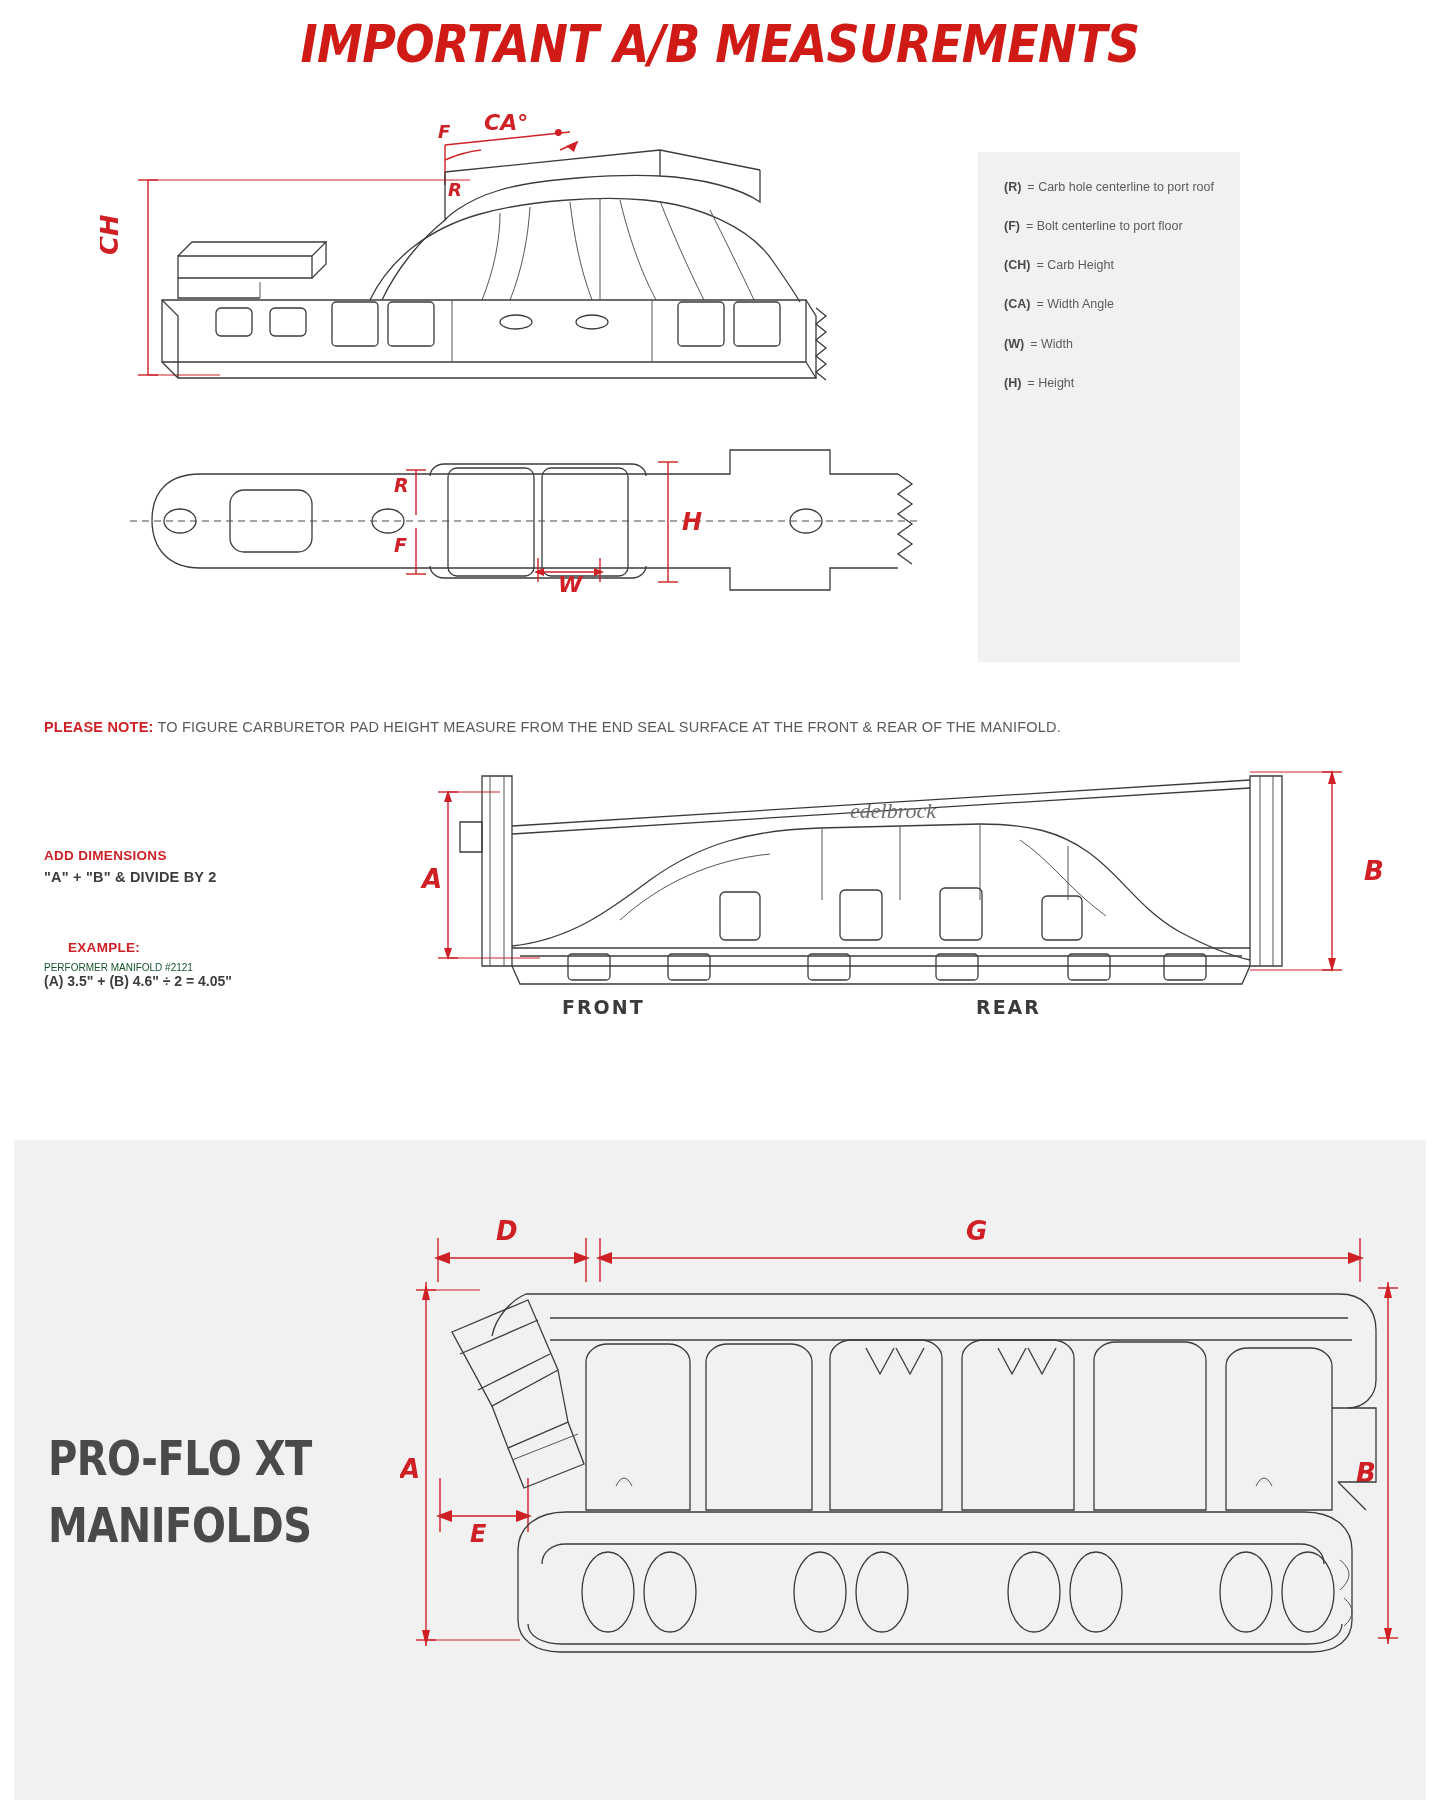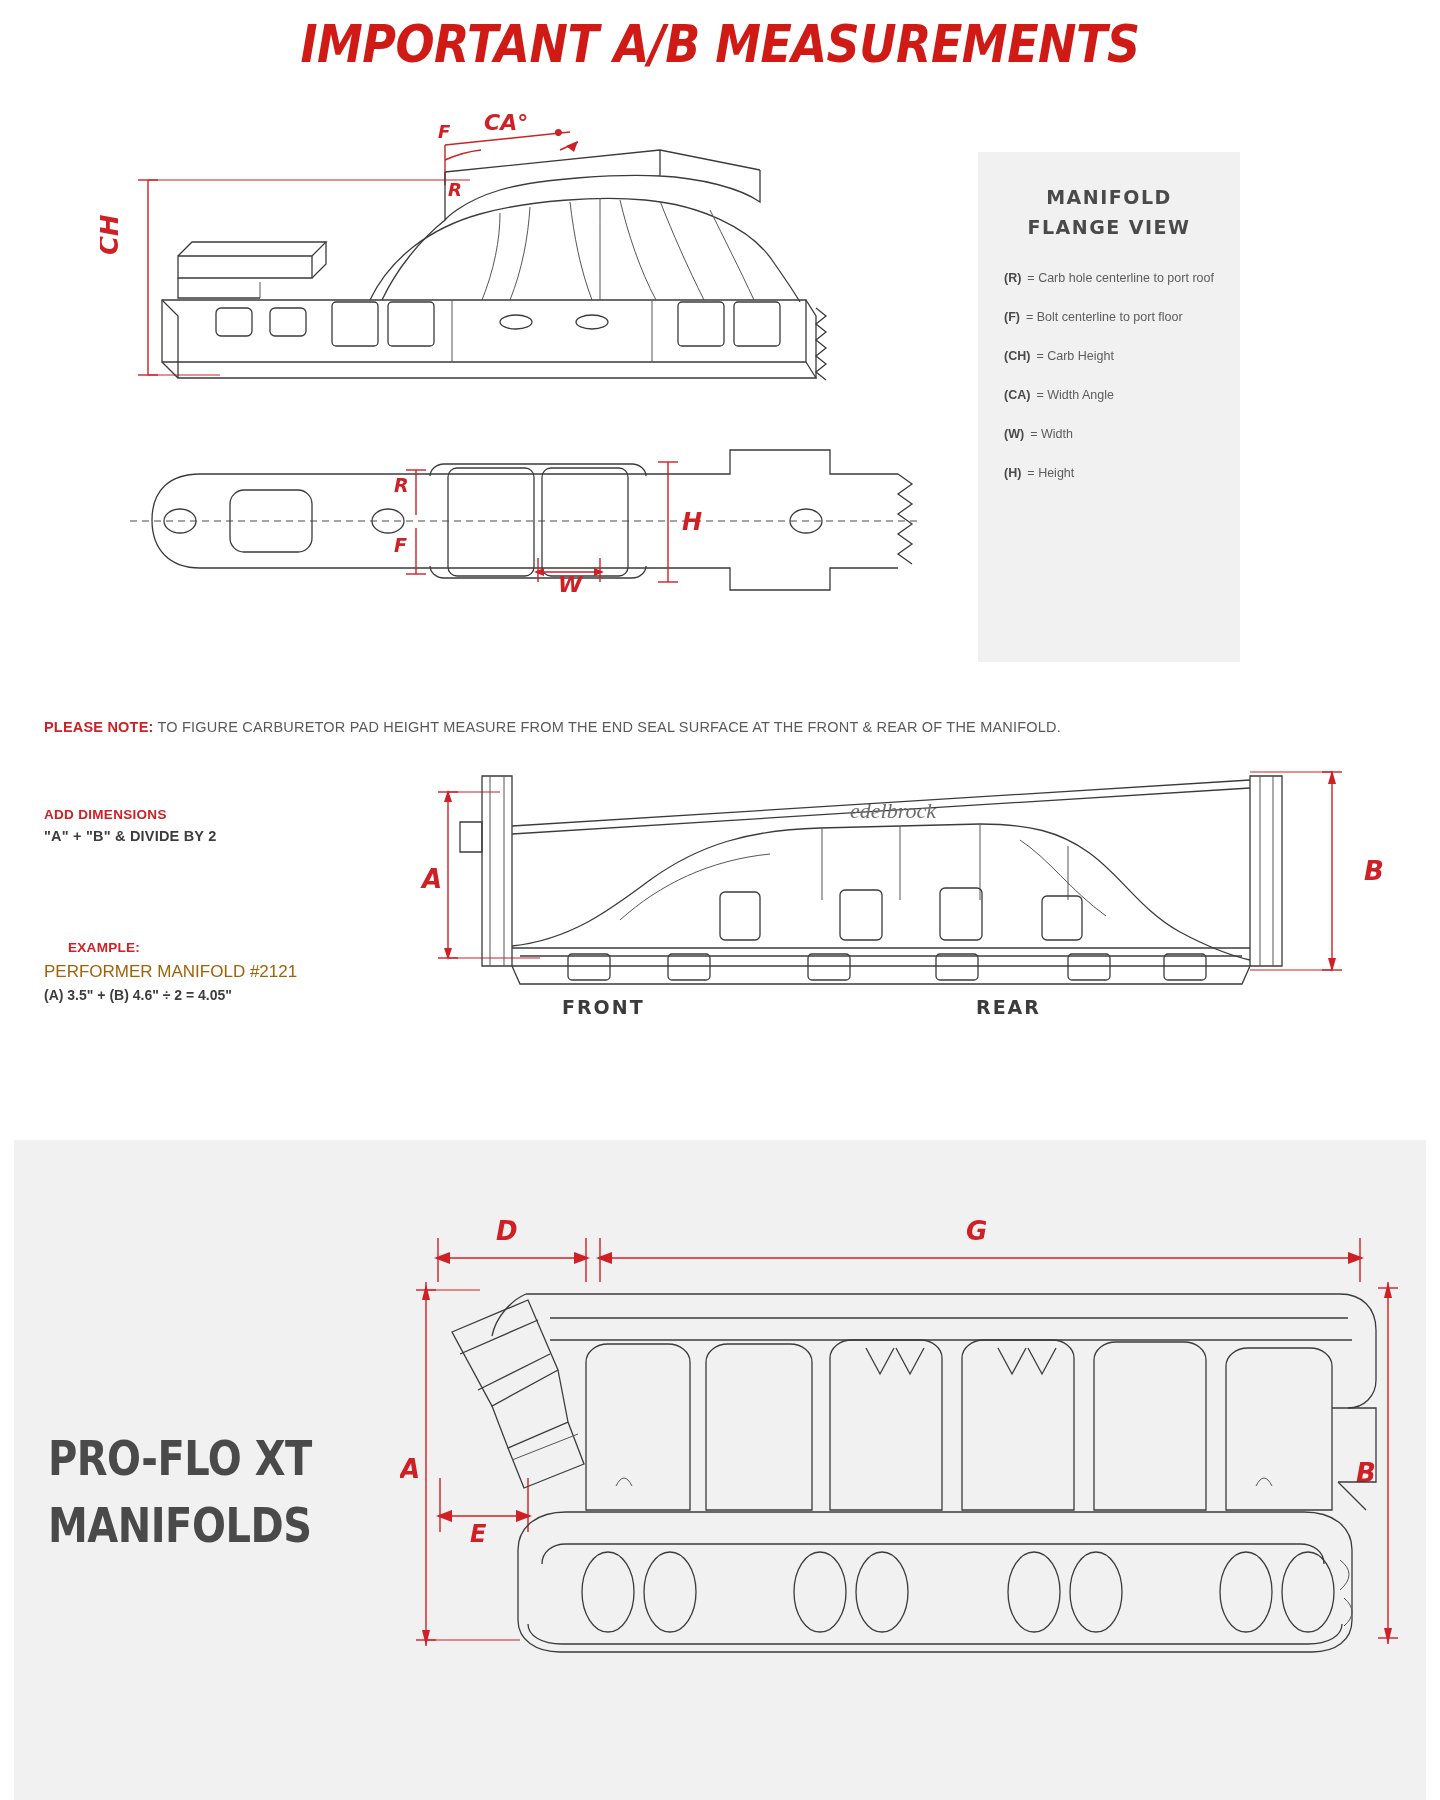--- a/index.html
+++ b/index.html
@@ -117,21 +117,21 @@
   }
   .note .hl {
     color: #cf2026;
     font-weight: bold;
   }
 
   
   .addblock {
     position: absolute;
     left: 44px;
-    top: 807px;
+    top: 848px;
     width: 330px;
   }
   .addblock .h {
     color: #cf2026;
     font-weight: bold;
     font-size: 13.5px;
     letter-spacing: 0.3px;
     margin-bottom: 6px;
   }
   .addblock .b {
@@ -148,23 +148,22 @@
   }
   .exblock .h {
     color: #cf2026;
     font-weight: bold;
     font-size: 13.5px;
     letter-spacing: 0.3px;
     margin-bottom: 7px;
     padding-left: 24px;
   }
   .exblock .l1 {
-    color: #a16207;
-    font-size: 17px;
-    margin-bottom: 5px;
+    color: #14532d;
+    font-size: 10px;
   }
   .exblock .l2 {
     color: #3d3d3d;
     font-weight: bold;
     font-size: 14px;
   }
 
   
   .bottom-panel {
     position: absolute;
@@ -304,24 +303,20 @@
       <polygon points="414,128 404,132 414,136" fill="#cf2026"></polygon>
       <polygon points="464,128 474,132 464,136" fill="#cf2026"></polygon>
     </g>
     <text class="rlabel" x="264" y="52" font-size="19">R</text>
     <text class="rlabel" x="264" y="112" font-size="19">F</text>
     <text class="rlabel" x="552" y="90" font-size="24">H</text>
     <text class="rlabel" x="428" y="152" font-size="22">W</text>
   </svg>
 
   <div class="legend">
-    <h2>
-      <span>MANIFOLD</span><br>
-      <span>FLANGE VIEW</span>
-    </h2>
     <div class="legend-list">
       <div class="legend-row">
         <span class="legend-key">(R)</span>
         <span class="legend-val">= Carb hole centerline to port roof</span>
       </div>
       <div class="legend-row">
         <span class="legend-key">(F)</span>
         <span class="legend-val">= Bolt centerline to port floor</span>
       </div>
       <div class="legend-row">

